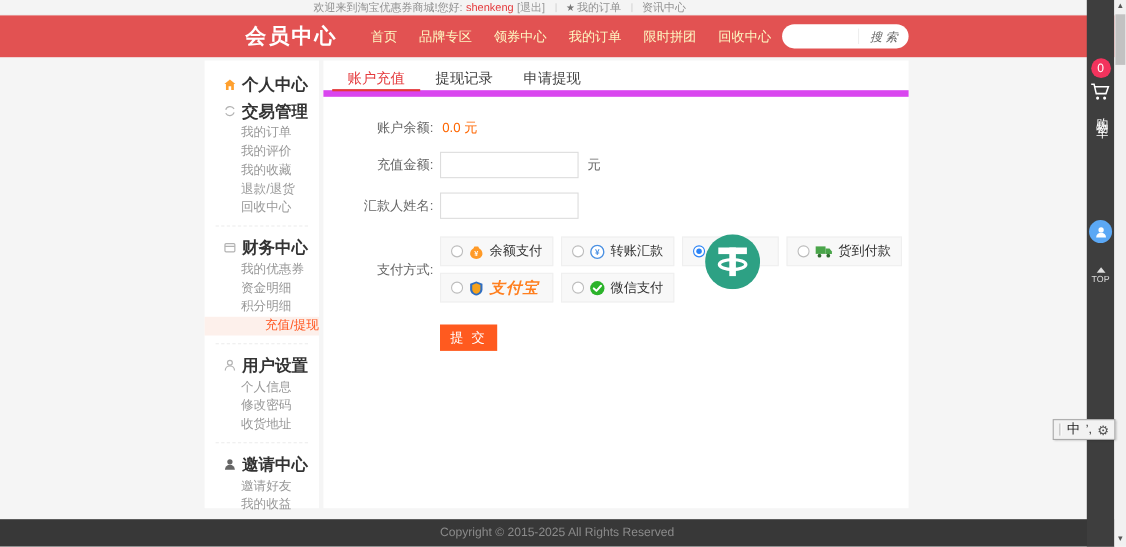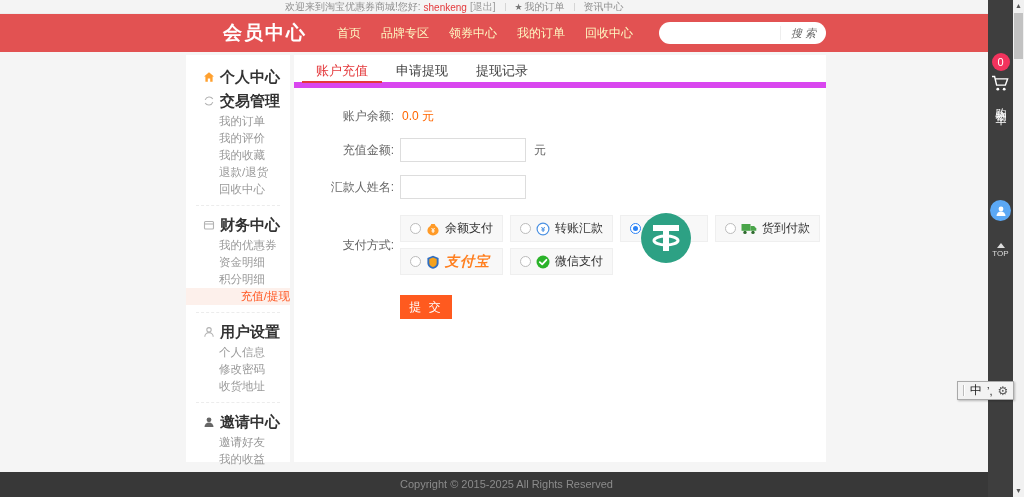--- a/index.html
+++ b/index.html
@@ -106,20 +106,21 @@
 </div>
 
 <div class="header">
   <div class="header-inner">
     <div class="logo">会员中心</div>
     <div class="nav">
       <span class="nav-item">首页</span>
       <span class="nav-item">品牌专区</span>
       <span class="nav-item">领券中心</span>
       <span class="nav-item">我的订单</span>
+      <span class="nav-item">限时拼团</span>
       <span class="nav-item">回收中心</span>
     </div>
     <div class="search">
       <input value="" style="">
       <button class="search-btn">搜 索</button>
     </div>
   </div>
 </div>
 
 <div class="main-wrap">
@@ -173,22 +174,22 @@
         </svg>
       <span>邀请中心</span>
     </div>
     <span class="side-item">邀请好友</span>
     <span class="side-item">我的收益</span>
   </div>
 
   <div class="panel main">
     <div class="tabs">
       <span class="tab active">账户充值</span>
+      <span class="tab">提现记录</span>
       <span class="tab">申请提现</span>
-      <span class="tab">提现记录</span>
     </div>
     <div class="form">
       <div class="frow">
         <label>账户余额:</label>
         <span class="balance-val">0.0 元</span>
       </div>
       <div class="frow">
         <label>充值金额:</label>
         <input class="txt-input" value="" style="">
         <span class="unit">元</span>

